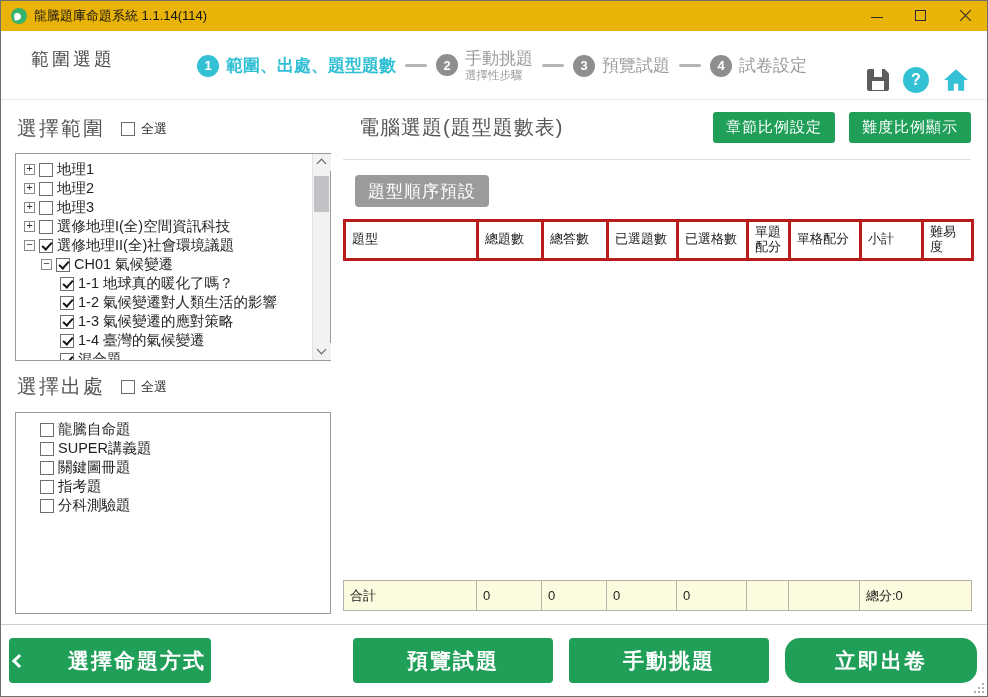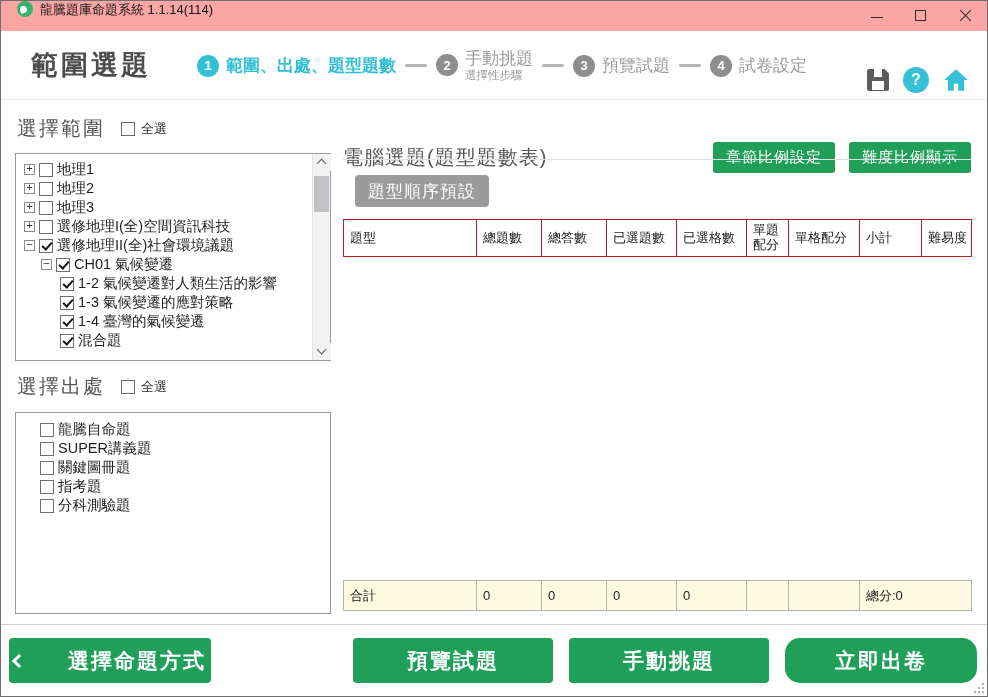--- a/index.html
+++ b/index.html
@@ -3,33 +3,33 @@
 <meta charset="utf-8">
 <style>
   * { margin:0; padding:0; box-sizing:border-box; }
   html,body { background:#d8d8d8; }
   body { font-family:"Liberation Sans", sans-serif; }
   .window {
     position:relative; width:988px; height:697px; background:#fff;
     border:1px solid #6f6f6f; overflow:hidden;
   }
   
-  .titlebar { position:relative; height:30px; display:flex; padding-left:16px; background:#fca5a5; }
+  .titlebar { position:relative; height:30px; display:flex; align-items:center; padding-left:10px; background:#eab308; }
   .app-icon { width:16px; height:16px; border-radius:50%; background:#35b26b; position:relative; margin-right:7px; flex:none;}
   .app-icon::after { content:""; position:absolute; left:3px; top:5px; width:7px; height:7px; border-radius:50% 50% 50% 0; background:#fff; transform:rotate(-15deg);}
   .app-title { font-size:13px; color:#141414; }
   .tb-controls { position:absolute; right:0; top:0; height:30px; display:flex; }
   .tb-btn { width:44px; height:30px; border:none; background:transparent; position:relative; cursor:pointer; }
   .ic-min { position:absolute; left:16px; top:16px; width:12px; height:0; border-top:1.5px solid #2b2b2b; }
   .ic-max { position:absolute; left:16px; top:9px; width:11px; height:11px; border:1.4px solid #2b2b2b; }
   .ic-close-a,.ic-close-b { position:absolute; left:15px; top:14px; width:15px; height:0; border-top:1.6px solid #2b2b2b; }
   .ic-close-a { transform:rotate(45deg);} .ic-close-b { transform:rotate(-45deg);}
   
   .header { position:relative; height:69px; border-bottom:1px solid #e9e9ef; background:#fff; }
-  .page-title { position:absolute; left:30px; top:16px; font-size:27px; color:#4c4c4c; letter-spacing:3px; font-weight:bold; }
+  .page-title { position:absolute; left:30px; top:16px; font-size:18px; color:#4c4c4c; letter-spacing:3px; font-weight:normal; }
   .steps { position:absolute; left:196px; top:0; height:69px; display:flex; align-items:center; }
   .step { display:flex; align-items:center; }
   .step-circle { width:22px; height:22px; border-radius:50%; background:#8e8e8e; color:#fff; font-size:13px; font-weight:bold;
                  display:flex; align-items:center; justify-content:center; margin-right:7px; flex:none; }
   .step.active .step-circle { background:#35c1d5; }
   .step-label { font-size:17px; color:#9a9a9a; white-space:nowrap; }
   .step.active .step-label { color:#2fbfd3; font-weight:bold; }
   .step-text-col { display:flex; flex-direction:column; line-height:1.15; }
   .step-sub { font-size:11.5px; color:#9a9a9a; }
   .step-sep { width:22px; height:3px; background:#b5b5b5; border-radius:2px; margin:0 9px; flex:none; }
@@ -66,30 +66,30 @@
   
   .sbar { position:absolute; top:0; right:0; bottom:0; width:18px; background:#f2f2f2; border-left:1px solid #e2e2e2; }
   .sb-btn { position:absolute; left:0; width:18px; height:17px; background:#f2f2f2; cursor:pointer; }
   .sb-up { top:0; } .sb-down { bottom:0; }
   .sb-chev { position:absolute; left:5px; width:7px; height:7px; border-left:1.6px solid #5a5a5a; border-top:1.6px solid #5a5a5a; }
   .sb-up .sb-chev { top:6px; transform:rotate(45deg); }
   .sb-down .sb-chev { top:3px; transform:rotate(225deg); }
   .sb-thumb { position:absolute; left:1px; top:22px; width:15px; height:36px; background:#c2c2c6; cursor:pointer; }
   
   .main-col { position:absolute; left:342px; top:0; width:628px; height:100%; }
-  .main-head { position:absolute; left:0; right:0; top:12px; display:flex; align-items:center;margin-top:30px; }
+  .main-head { position:absolute; left:16px; right:0; top:12px; display:flex; align-items:center; }
   .main-title { font-size:20px; color:#565656; letter-spacing:1px; }
   .main-head-btns { margin-left:auto; display:flex; gap:14px; }
   .gbtn { background:#1f9f58; color:#fff; border:none; border-radius:3px; height:31px; padding:0 13px;
           font-size:15px; font-family:inherit; cursor:pointer; letter-spacing:1px; }
   .main-divider { position:absolute; left:0; right:0; top:59px; border-top:1px solid #e0e0e0; }
   .graybtn { position:absolute; left:12px; top:75px; background:#9b9b9b; color:#fff; border:none; border-radius:4px;
              height:32px; padding:0 13px; font-size:17px; font-family:inherit; cursor:pointer; letter-spacing:1px; }
   table.qtable { position:absolute; left:0; top:119px; width:628px; border-collapse:collapse; table-layout:fixed; }
-  table.qtable th { border:1px solid #b91c1c; font-size:13px; font-weight:normal; color:#1c1c1c;
+  table.qtable th { border:3px solid #b91c1c; font-size:13px; font-weight:normal; color:#1c1c1c;
                     text-align:left; padding:3px 4px 3px 6px; height:37px; line-height:1.15; background:#fff; }
   table.ftable { position:absolute; left:0; top:480px; width:628px; border-collapse:collapse; table-layout:fixed; }
   table.ftable td { border:1px solid #b3b3a8; background:#fcfbdf; font-size:13px; color:#1c1c1c;
                     padding:2px 4px 2px 6px; height:30px; }
   
   .bottombar { position:absolute; left:0; right:0; bottom:0; height:71px; background:#fff; }
   .bigbtn { position:absolute; top:13px; background:#1f9f58; color:#fff; border:none; border-radius:4px;
             font-size:21px; font-weight:bold; font-family:inherit; letter-spacing:2px; cursor:pointer;
             display:flex; align-items:center; justify-content:center; height:45px;gap:35px; }
   .btn-back { left:8px; width:202px; }
@@ -194,20 +194,24 @@
           </div>
           <div class="trow lv0">
             <span class="expander">−</span>
             <span class="cb checked"></span>
             <span class="label">選修地理II(全)社會環境議題</span>
           </div>
           <div class="trow lv1">
             <span class="expander">−</span>
             <span class="cb checked"></span>
             <span class="label">CH01 氣候變遷</span>
+          </div>
+          <div class="trow lv2">
+            <span class="cb checked"></span>
+            <span class="label">1-1 地球真的暖化了嗎？</span>
           </div>
           <div class="trow lv2">
             <span class="cb checked"></span>
             <span class="label">1-2 氣候變遷對人類生活的影響</span>
           </div>
           <div class="trow lv2">
             <span class="cb checked"></span>
             <span class="label">1-3 氣候變遷的應對策略</span>
           </div>
           <div class="trow lv2">

